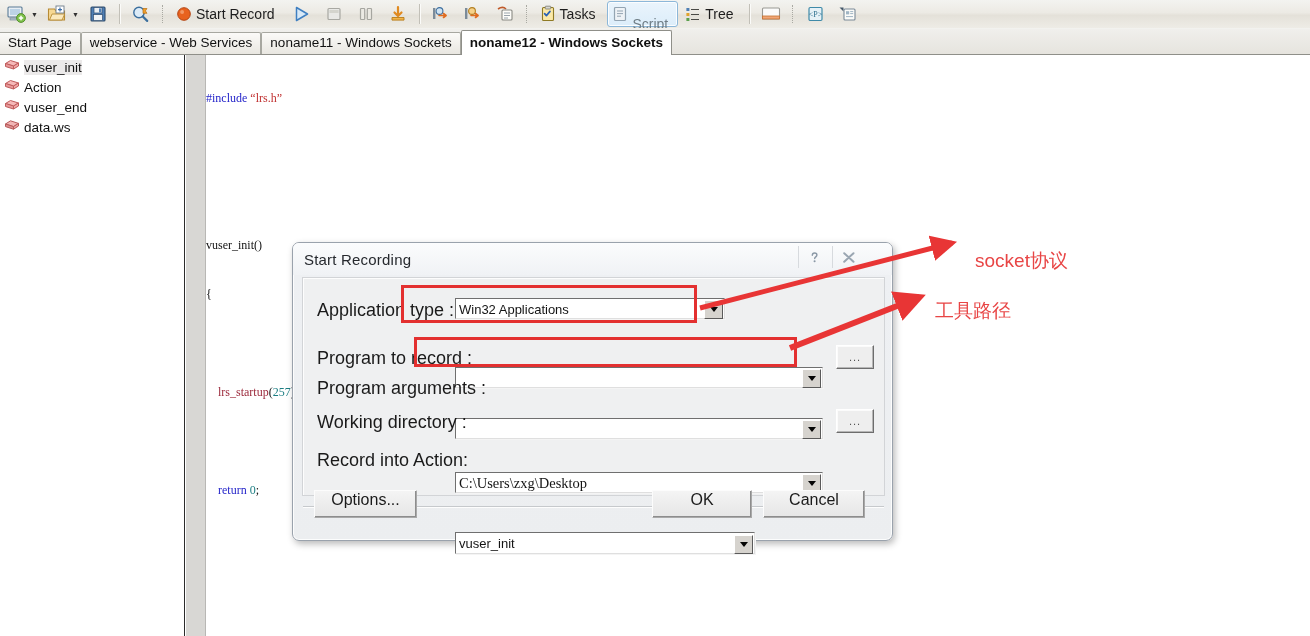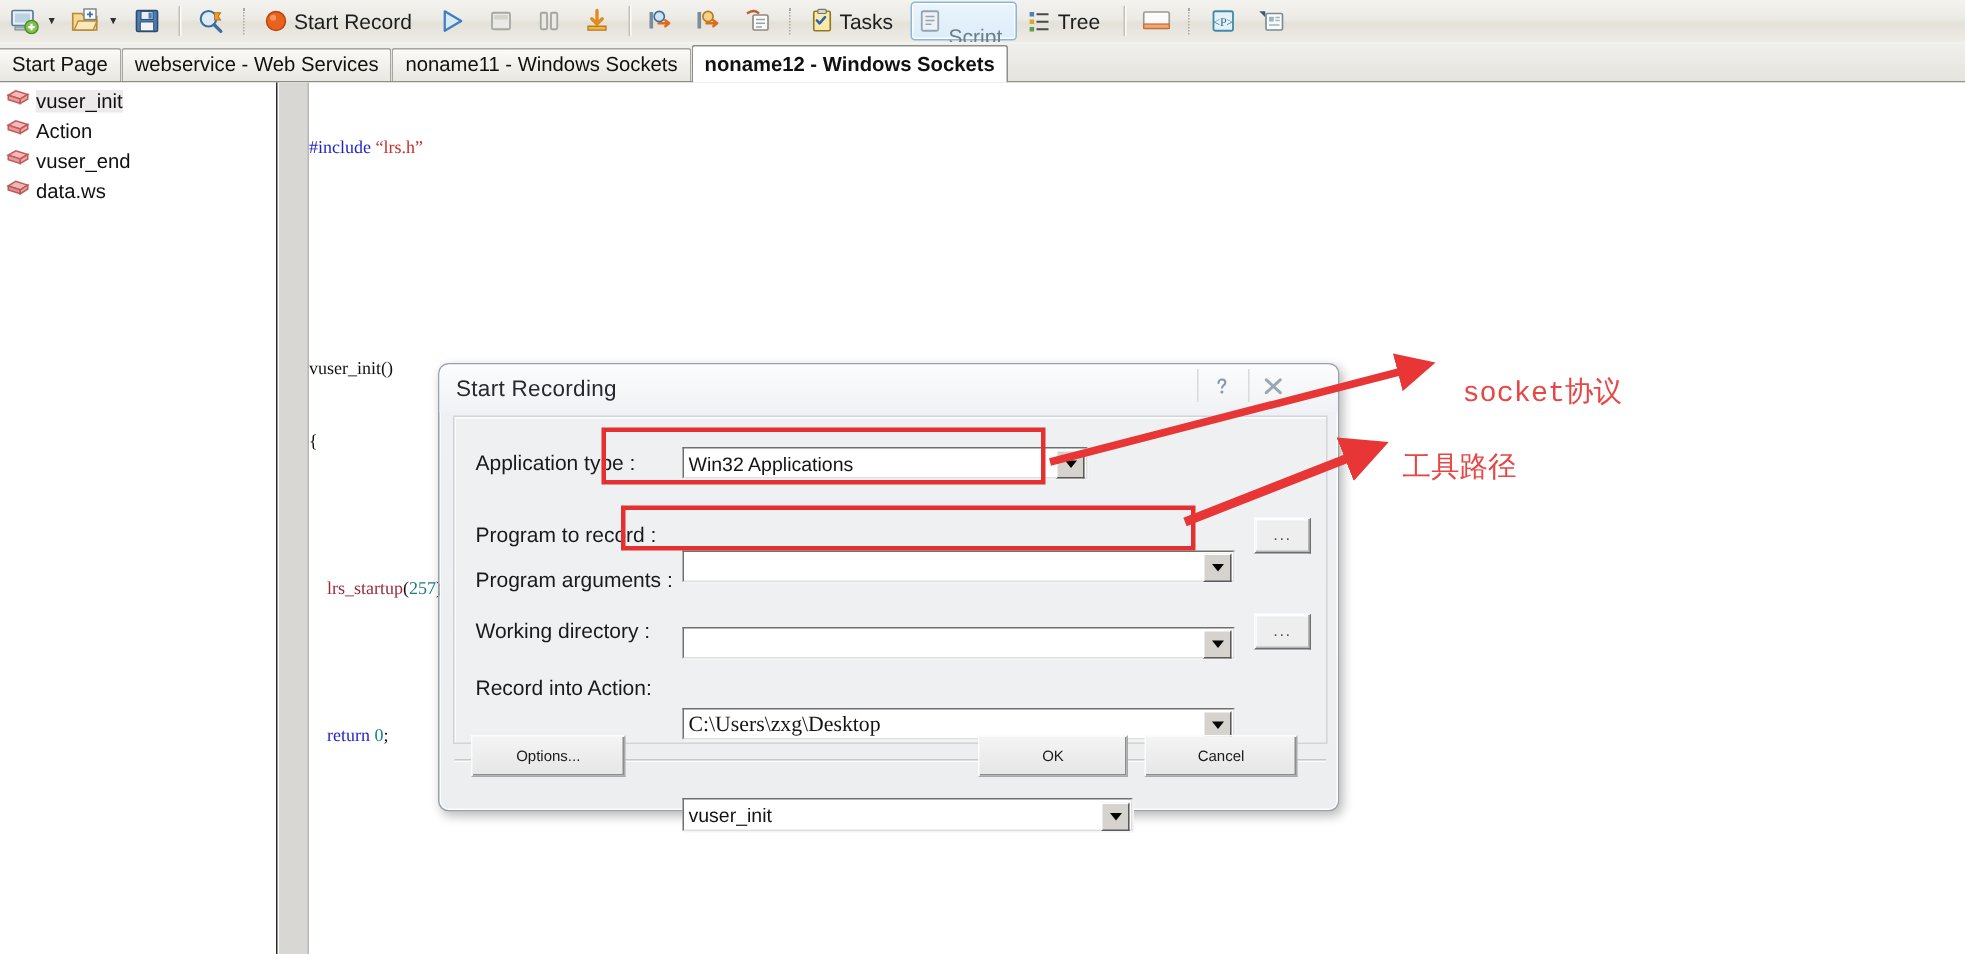--- a/index.html
+++ b/index.html
@@ -133,21 +133,21 @@
   #dlg-help{right:62px;}
   #dlg-close{right:28px;}
   #dlg-body{
     position:absolute;left:9px;top:34px;width:583px;height:219px;
     background:#eff0f1;border:1px solid #d2d4d7;
     box-shadow:inset 1px 1px 0 #fdfdfd;
     box-sizing:border-box;
   }
   .frow{position:absolute;display:flex;align-items:center;}
   .flabel{
-    font-size:14px;color:#1a1a1a;white-space:nowrap;
+    font-size:18px;color:#1a1a1a;white-space:nowrap;
     font-family:"Liberation Sans", sans-serif;
   }
   .combo{
     position:relative;height:21px;box-sizing:border-box;
     background:#ffffff;
     border:1px solid #8b8b8b;
     border-top-color:#6f6f6f;border-left-color:#6f6f6f;
     border-right-color:#dfdfdf;border-bottom-color:#dfdfdf;
     box-shadow:1px 1px 0 #f4f4f4;
   }
@@ -173,37 +173,37 @@
     border-right-color:#6d6d6d;border-bottom-color:#6d6d6d;
     box-shadow:inset -1px -1px 0 #b6b6b6, inset 1px 1px 0 #fbfbfb;
     display:flex;align-items:center;justify-content:center;cursor:default;
     font-size:11px;color:#555;letter-spacing:1px;
   }
   .dbtn{
     position:absolute;height:26px;
     background:linear-gradient(to bottom,#f4f4f4,#e6e6e6);
     border:1px solid #a9a9a9;border-top-color:#fcfcfc;border-left-color:#fcfcfc;
     box-shadow:inset -1px -1px 0 #8d8d8d;
-    display:flex;align-items:center;justify-content:center;cursor:default;
-    font-size:10px;color:#1a1a1a;
+    display:flex;align-items:flex-start;justify-content:center;cursor:default;
+    font-size:16px;color:#1a1a1a;
     font-family:"Liberation Sans", sans-serif;
   }
   #dlg-sep{
     position:absolute;left:10px;top:263px;width:581px;height:1px;
     background:#c6c9cc;box-shadow:0 1px 0 #fdfdfd;
   }
 
   
   .hl{position:absolute;border:3px solid #e33030;box-sizing:border-box;}
 
   
   #annots{position:absolute;left:0;top:0;width:1310px;height:636px;pointer-events:none;}
   .anno-text{
     position:absolute;color:#e84545;font-size:19px;white-space:nowrap;
-    font-family:Liberation Mono, monospace;
+    font-family:Liberation Sans, sans-serif;
   }
 </style>
 </head>
 <body>
 
 <div id="toolbar">
 
   <div class="tb-btn" title="New">
     <svg class="ico" width="20" height="18" viewBox="0 0 20 18">
       <rect x="2" y="2" width="14" height="10" rx="1" fill="#e8eef4" stroke="#5a7b96" stroke-width="1.1"></rect>

